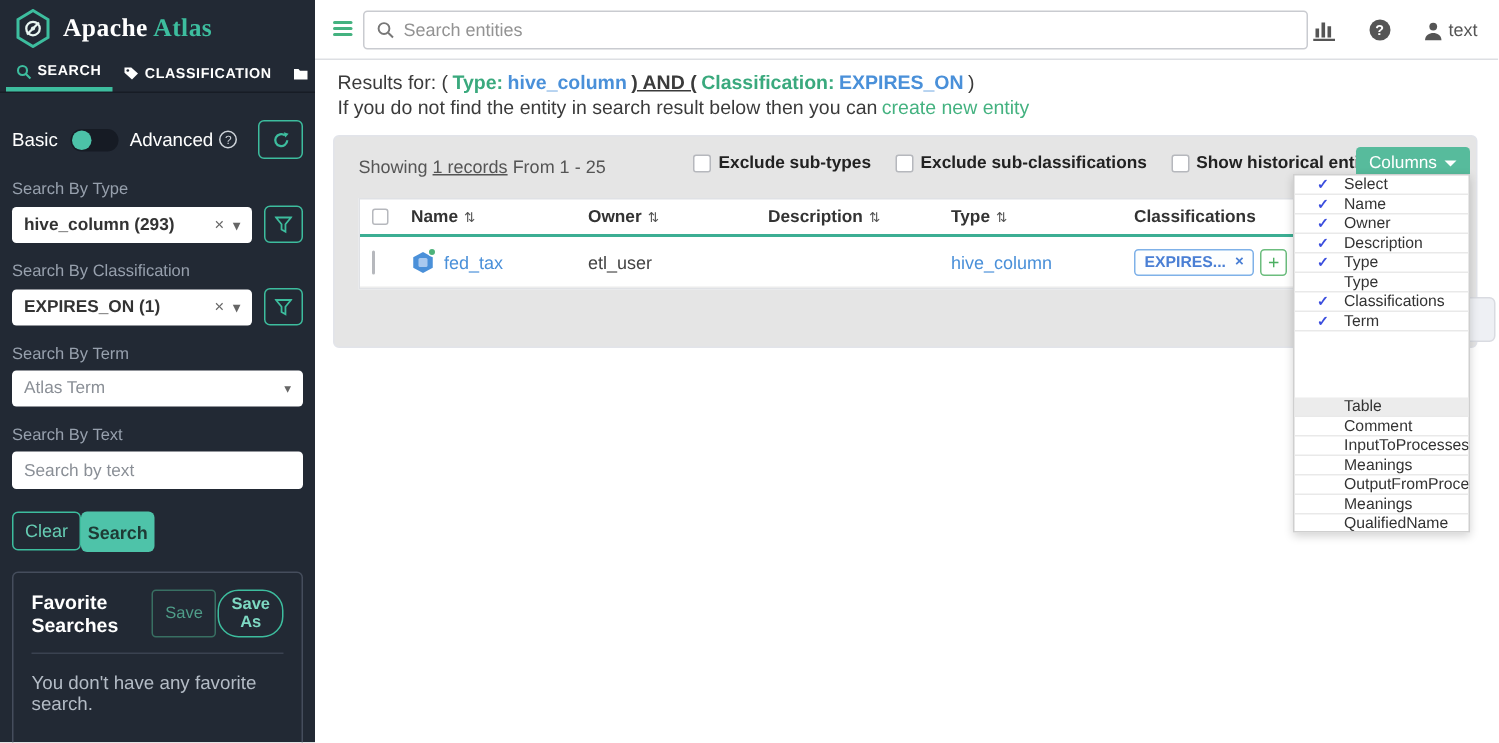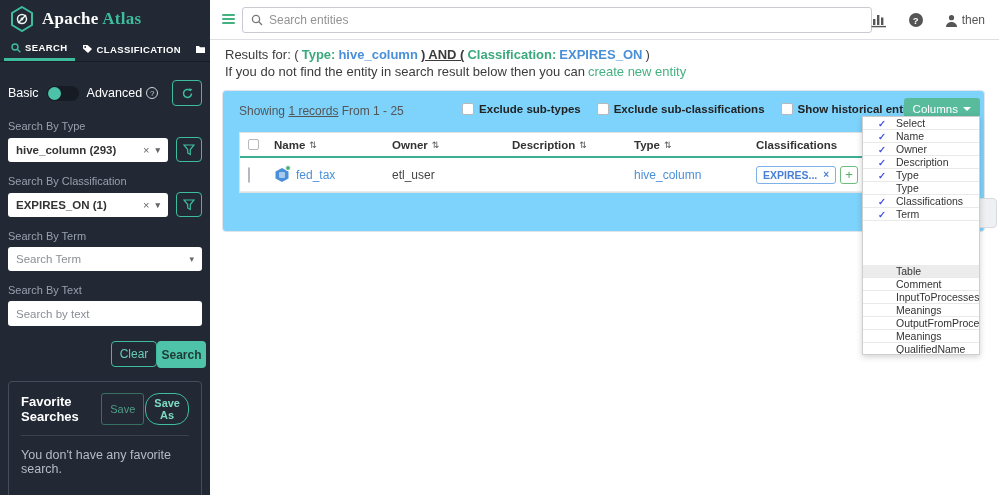--- a/index.html
+++ b/index.html
@@ -24,21 +24,21 @@
   .refresh-btn { margin-left:auto; width:30px; height:26px; border:1px solid #3dbd9e; border-radius:4px; background:transparent; display:flex; align-items:center; justify-content:center; cursor:pointer; }
   .field-label { font-size:11px; color:#97a0ad; margin:13px 0 5px; }
   .field-row { display:flex; align-items:center; gap:8px; }
   .selectbox { flex:1; display:flex; align-items:center; background:#fff; border-radius:3px; height:24px; padding:0 8px; font-size:11.5px; color:#333; font-weight:bold; cursor:pointer; }
   .selectbox .close-x { margin-left:auto; color:#666; font-size:11px; font-weight:normal; }
   .selectbox .caret { color:#666; font-size:9px; margin-left:6px; }
   .selectbox.placeholder { font-weight:normal; color:#8a8f96; }
   .filter-btn { width:26px; height:25px; border:1px solid #3dbd9e; border-radius:4px; background:transparent; display:flex; align-items:center; justify-content:center; cursor:pointer; }
   .textinput { width:100%; height:25px; border:none; border-radius:3px; padding:0 8px; font-size:11.5px; color:#333; font-family:"Liberation Sans",sans-serif; }
   .textinput::placeholder { color:#8a8f96; }
-  .btn-row { display:flex; justify-content:flex-end; margin:15px 4px 0 8px; }
+  .btn-row { display:flex; justify-content:flex-start; margin:15px 21px 0 8px; }
   .clear-btn { width:46px; height:26px; border:1px solid #3dbd9e; border-radius:4px; background:transparent; color:#66cdb4; font-size:12px; cursor:pointer; font-family:"Liberation Sans",sans-serif; }
   .search-btn { width:49px; height:27px; border:none; border-radius:4px; background:#4ec3a9; color:#1e3a35; font-weight:bold; font-size:12px; cursor:pointer; font-family:"Liberation Sans",sans-serif; }
   .fav-panel { margin:13px 8px 0; border:1px solid #454d5c; border-radius:4px; height:162px; padding:11px 12px; }
   .fav-head { display:flex; align-items:center; }
   .fav-title { font-size:13px; font-weight:bold; color:#fff; }
   .fav-btns { margin-left:auto; display:flex; gap:1px; }
   .save-btn { border:1px solid #386f62; border-radius:3px; background:transparent; color:#4f9d89; font-size:11px; padding:3px 8px; cursor:pointer; font-family:"Liberation Sans",sans-serif; }
   .saveas-btn { border:1px solid #3dbd9e; border-radius:14px; background:transparent; color:#7ed9c3; font-size:11px; font-weight:bold; padding:3px 8px; cursor:pointer; font-family:"Liberation Sans",sans-serif; }
   .fav-divider { border-top:1px solid #3a4250; margin:10px 0 12px; }
   .fav-empty { font-size:12.5px; color:#b4bcc6; }
@@ -55,21 +55,21 @@
   .user-chip { display:flex; align-items:center; gap:4px; font-size:12px; color:#555; cursor:pointer; }
 
   
   .results-note { position:absolute; left:225px; top:46px; font-size:13px; color:#3b3b3b; line-height:17px; }
   .seg { margin-right:3px; }
   .seg-green { color:#3aa97d; font-weight:bold; }
   .seg-blue { color:#4a90d9; font-weight:bold; }
   .create-link { color:#44b280; cursor:pointer; }
 
   
-  .panel { position:absolute; left:222px; top:90px; width:763px; height:142px; background:#7dd3fc; border:1px solid #e2e4ea; border-radius:4px; }
+  .panel { position:absolute; left:222px; top:90px; width:763px; height:142px; background:#e5e5e5; border:1px solid #e2e4ea; border-radius:4px; }
   .showing { position:absolute; left:16px; top:13px; font-size:12px; color:#555; }
   .showing u { text-decoration:underline; }
   .toolbar-right { position:absolute; right:58px; top:12px; display:flex; gap:16px; align-items:center; }
   .cb-item { display:flex; align-items:center; gap:5px; font-size:11.5px; font-weight:bold; color:#222; cursor:pointer; }
   .cb-box { width:12px; height:12px; background:#fff; border:1px solid #b6b8bd; border-radius:2px; }
   .columns-btn { position:absolute; right:4px; top:7px; height:21px; padding:0 9px; background:#57bb9c; border:none; border-radius:3px; color:#fff; font-size:11.5px; cursor:pointer; font-family:"Liberation Sans",sans-serif; display:flex; align-items:center; gap:5px; }
   .caret-down { display:inline-block; width:0; height:0; border-left:4px solid transparent; border-right:4px solid transparent; border-top:4px solid #fff; }
 
   
   .rtable { position:absolute; left:16px; top:41px; width:731px; background:#fff; border:1px solid #dfe1e5; }
@@ -175,21 +175,21 @@
         <button class="filter-btn">
           <svg width="12" height="12" viewBox="0 0 12 12">
             <path d="M1 1 L11 1 L7.3 5.5 L7.3 10.5 L4.7 9 L4.7 5.5 Z" fill="none" stroke="#3dbd9e" stroke-width="1.2"></path>
           </svg>
         </button>
       </div>
 
       <div class="field-label">Search By Term</div>
       <div class="field-row">
         <div class="selectbox placeholder">
-          <span>Search Term</span>
+          <span>Atlas Term</span>
           <span class="caret" style="margin-left:auto;">▾</span>
         </div>
       </div>
 
       <div class="field-label">Search By Text</div>
       <div class="field-row">
         <input class="textinput" type="text" placeholder="Search by text" style="">
       </div>
     </div>
 
@@ -230,21 +230,21 @@
         <rect x="6" y="2" width="2.4" height="10" fill="#555"></rect>
         <rect x="10" y="4.5" width="2.4" height="7.5" fill="#555"></rect>
         <line x1="0.5" y1="13.6" x2="15" y2="13.6" stroke="#555" stroke-width="1.4"></line>
       </svg>
       <span class="help-badge">?</span>
       <span class="user-chip">
         <svg width="13" height="13" viewBox="0 0 13 13">
           <circle cx="6.5" cy="3.7" r="2.6" fill="#555"></circle>
           <path d="M1 13 C1 9.5 4 8 6.5 8 C9 8 12 9.5 12 13 Z" fill="#555"></path>
         </svg>
-        <span>then</span>
+        <span>text</span>
       </span>
     </div>
   </div>
 
   <div class="results-note">
     <div>
       <span class="seg">Results for: (</span><span class="seg seg-green">Type:</span><span class="seg seg-blue">hive_column</span><span class="seg" style="font-weight:bold;text-decoration:underline;">) AND (</span><span class="seg seg-green">Classification:</span><span class="seg seg-blue">EXPIRES_ON</span><span>)</span>
     </div>
     <div>
       <span class="seg">If you do not find the entity in search result below then you can</span><span class="create-link">create new entity</span>

